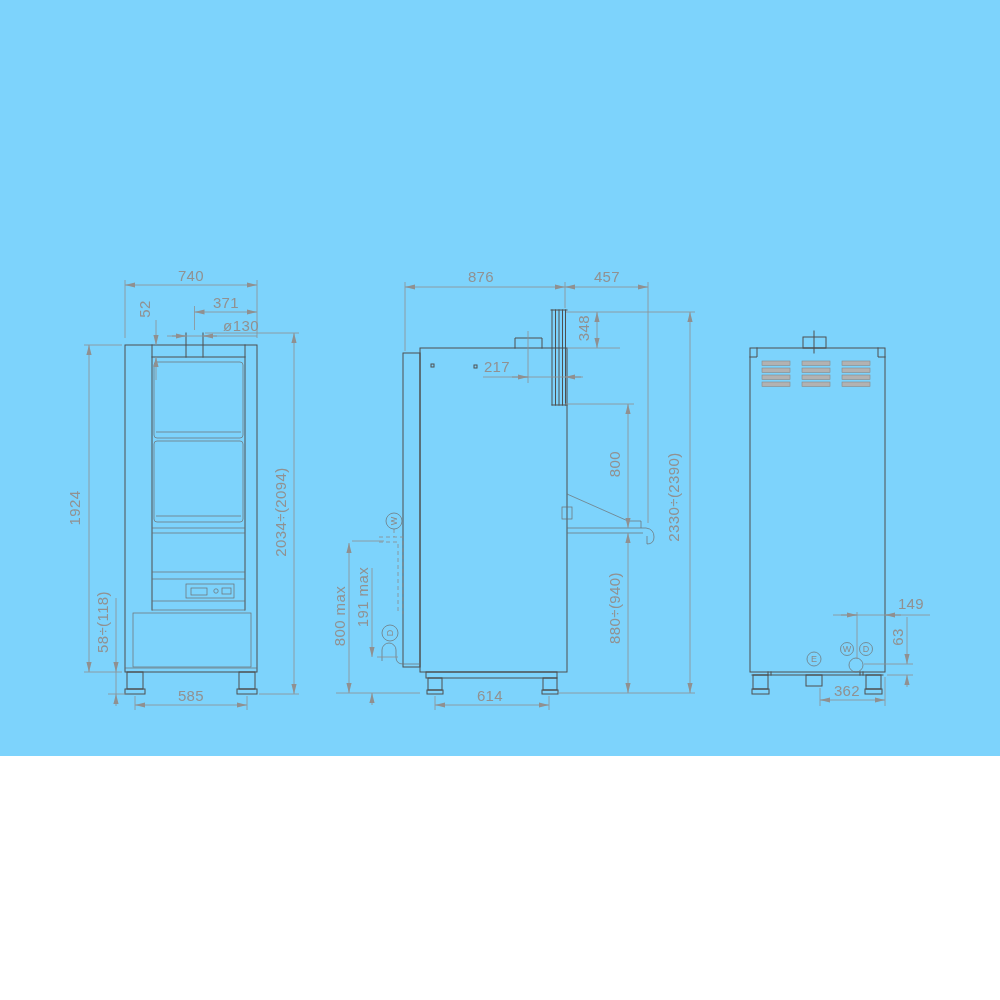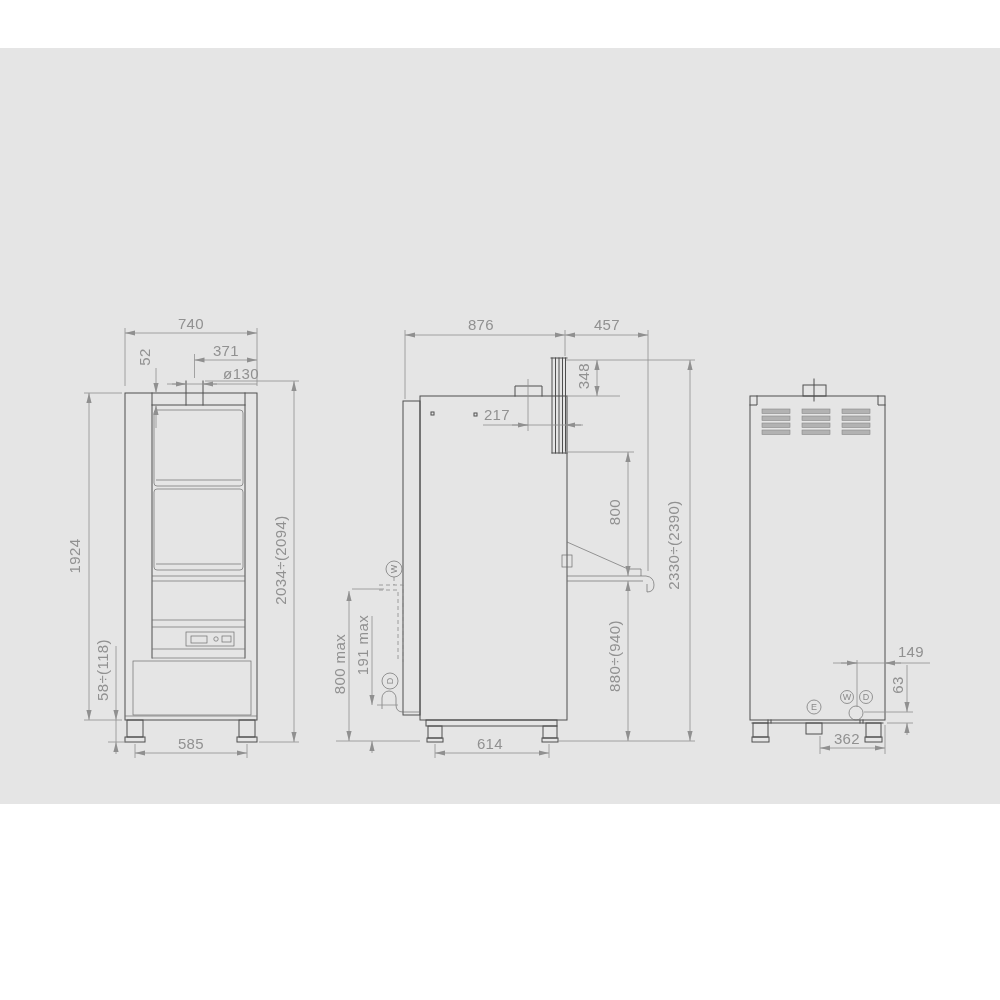--- a/index.html
+++ b/index.html
@@ -1,17 +1,17 @@
 <!DOCTYPE html>
 <html><head>
 <meta charset="utf-8">
 <style>
   html,body{margin:0;padding:0;background:#ffffff;}
-  .canvas{position:relative;width:1000px;height:756px;background:#e5e5e5;overflow:hidden;
-          font-family:"Liberation Sans",sans-serif;margin-top:48px;}
+  .canvas{position:relative;width:1000px;height:756px;background:#7dd3fc;overflow:hidden;
+          font-family:"Liberation Sans",sans-serif;}
   svg{display:block;}
   .geo{stroke:#4f4f4f;stroke-width:1;fill:none;stroke-linecap:square;}
   .geo2{stroke:#6e6e6e;stroke-width:.7;fill:none;}
   .dim{stroke:#909090;stroke-width:.8;fill:none;}
   .dash{stroke:#8a8a8a;stroke-width:.8;fill:none;stroke-dasharray:4 3;}
   .dimtxt{fill:#919191;font-size:15px;letter-spacing:.4px;}
   .dimtxt.mid{text-anchor:middle;}
   .lbl{fill:#8a8a8a;font-size:9px;text-anchor:middle;}
   .slat{fill:#b2b2b2;stroke:#878787;stroke-width:.6;}
 </style>

